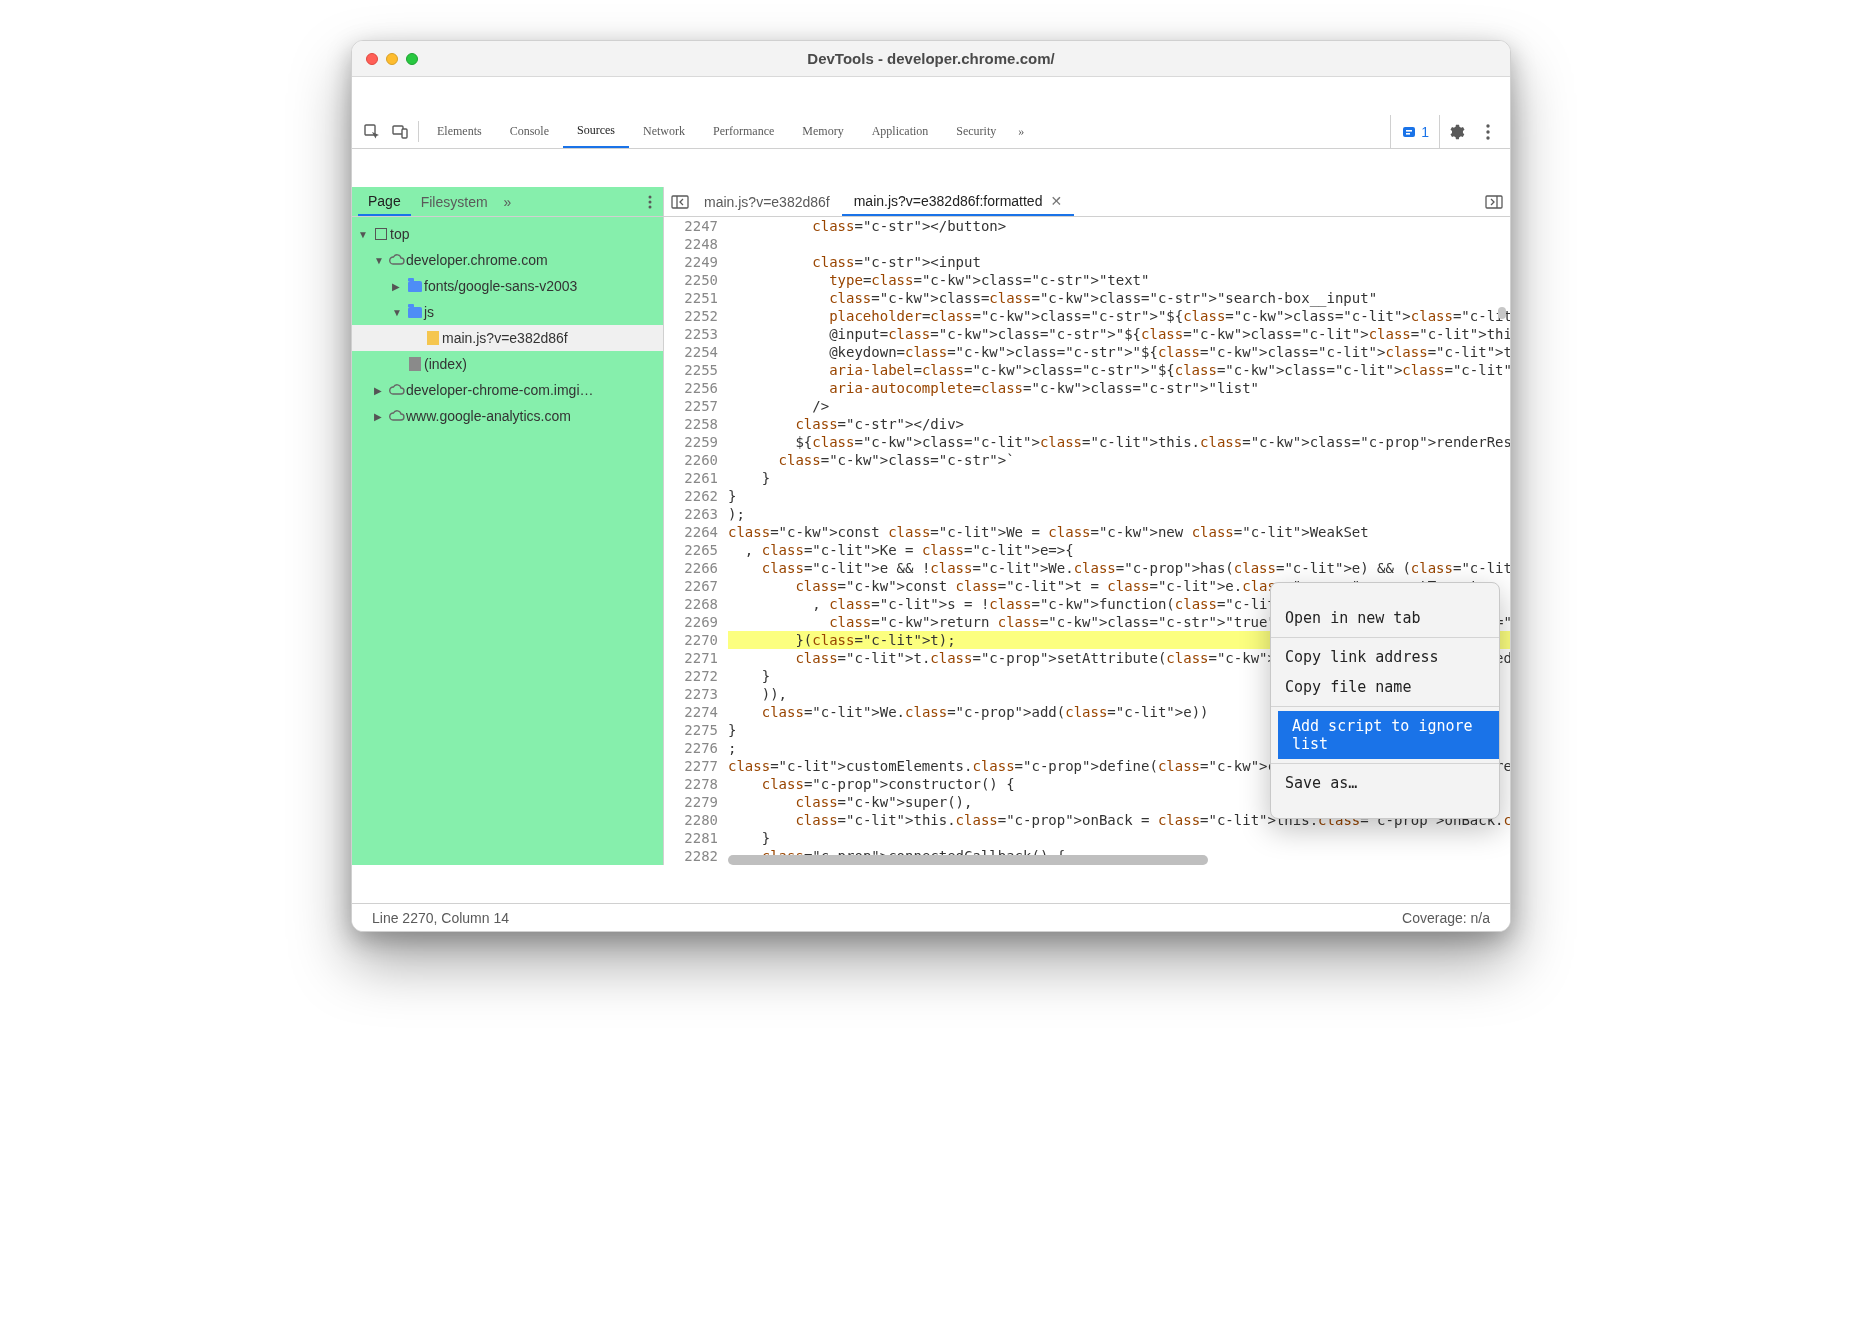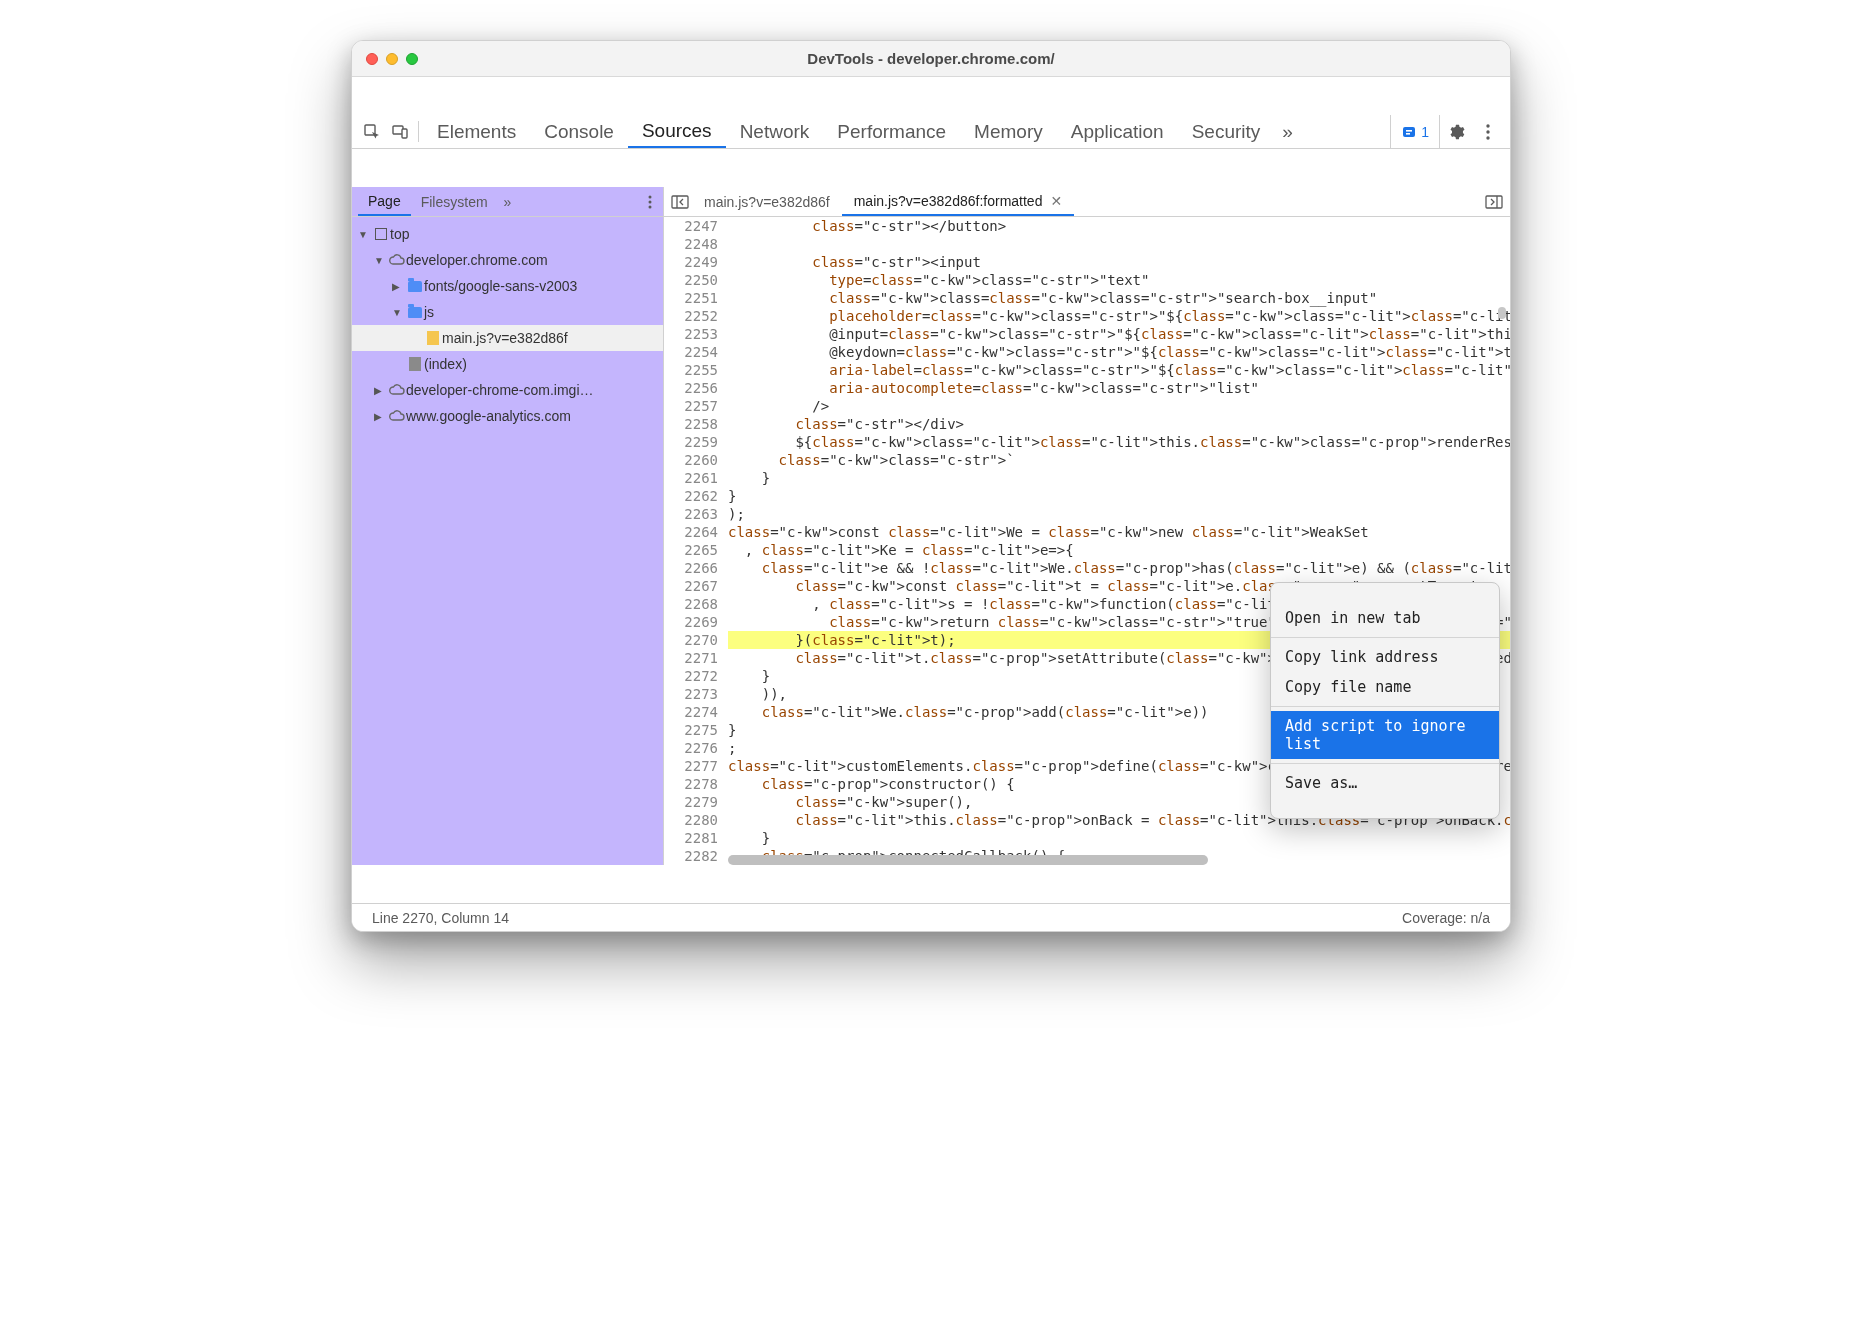--- a/index.html
+++ b/index.html
@@ -53,37 +53,37 @@
     padding: 0 6px;
     background:#fff;
   }
   .tabsbar .icon-btn {
     width:28px; display:flex; align-items:center; justify-content:center;
     color:#5a5a5a; cursor:pointer;
   }
   .tabsbar .sep { width:1px; background:#d0d0d0; margin: 6px 4px; }
   .tabsbar .tab {
     padding: 0 14px; display:flex; align-items:center; color:#5a5a5a;
-    cursor:pointer; font-size:19px;
+    cursor:pointer; font-size:12px;font-family:Liberation Serif, serif;
   }
   .tabsbar .tab.active { color:#222; border-bottom:2px solid #1a73e8; font-weight:500;}
   .tabsbar .spacer { flex:1; }
   .tabsbar .issues {
     display:flex; align-items:center; gap:4px; color:#1a73e8;
     border-left:1px solid #d0d0d0; border-right:1px solid #d0d0d0;
     padding: 0 10px; cursor:pointer;
   }
   .tabsbar .rightbtn { width:32px; display:flex; align-items:center; justify-content:center; color:#5a5a5a; cursor:pointer;}
 
   
   .body { display:flex; flex:1; min-height:0; height: 700px;}
   
   .sidebar {
     width: 312px; border-right:1px solid #d0d0d0; display:flex; flex-direction:column;
-    background:#c4b5fd;
+    background:#86efac;
   }
   .sidebar-tabs {
     height:30px; display:flex; align-items:center; border-bottom:1px solid #d0d0d0;
     padding-left:6px;
   }
   .sidebar-tabs .stab { padding:0 10px; height:100%; display:flex; align-items:center;
     color:#5a5a5a; cursor:pointer;}
   .sidebar-tabs .stab.active { color:#222; border-bottom:2px solid #1a73e8; }
   .sidebar-tabs .spacer { flex:1; }
   .sidebar-tabs .more { width:26px; justify-content:center; display:flex; align-items:center; color:#5a5a5a; cursor:pointer;}
@@ -128,21 +128,21 @@
   .c-prop{ color:#994500;}
 
   
   .ctxmenu {
     position:absolute; right:10px; bottom:46px;
     width:230px; background:#f3f3f3; border:1px solid #c8c8c8;
     border-radius:8px; box-shadow:0 10px 30px rgba(0,0,0,0.25);
     padding:20px 0; font-size:15px;
   }
   .ctxmenu .mi { padding:6px 14px; cursor:pointer; color:#222;}
-  .ctxmenu .mi.sel { background:#1a73e8; color:#fff;}
+  .ctxmenu .mi.sel { background:#1a73e8; color:#fff;margin-left:7px;}
   .ctxmenu .mdiv { height:1px; background:#d4d4d4; margin:4px 0;}
 
   
   .vscroll-pill {
     position:absolute; right:4px; top:90px; width:8px; height:12px;
     background:#c7c7c7; border-radius:4px;
   }
 
   
   .statusbar {

